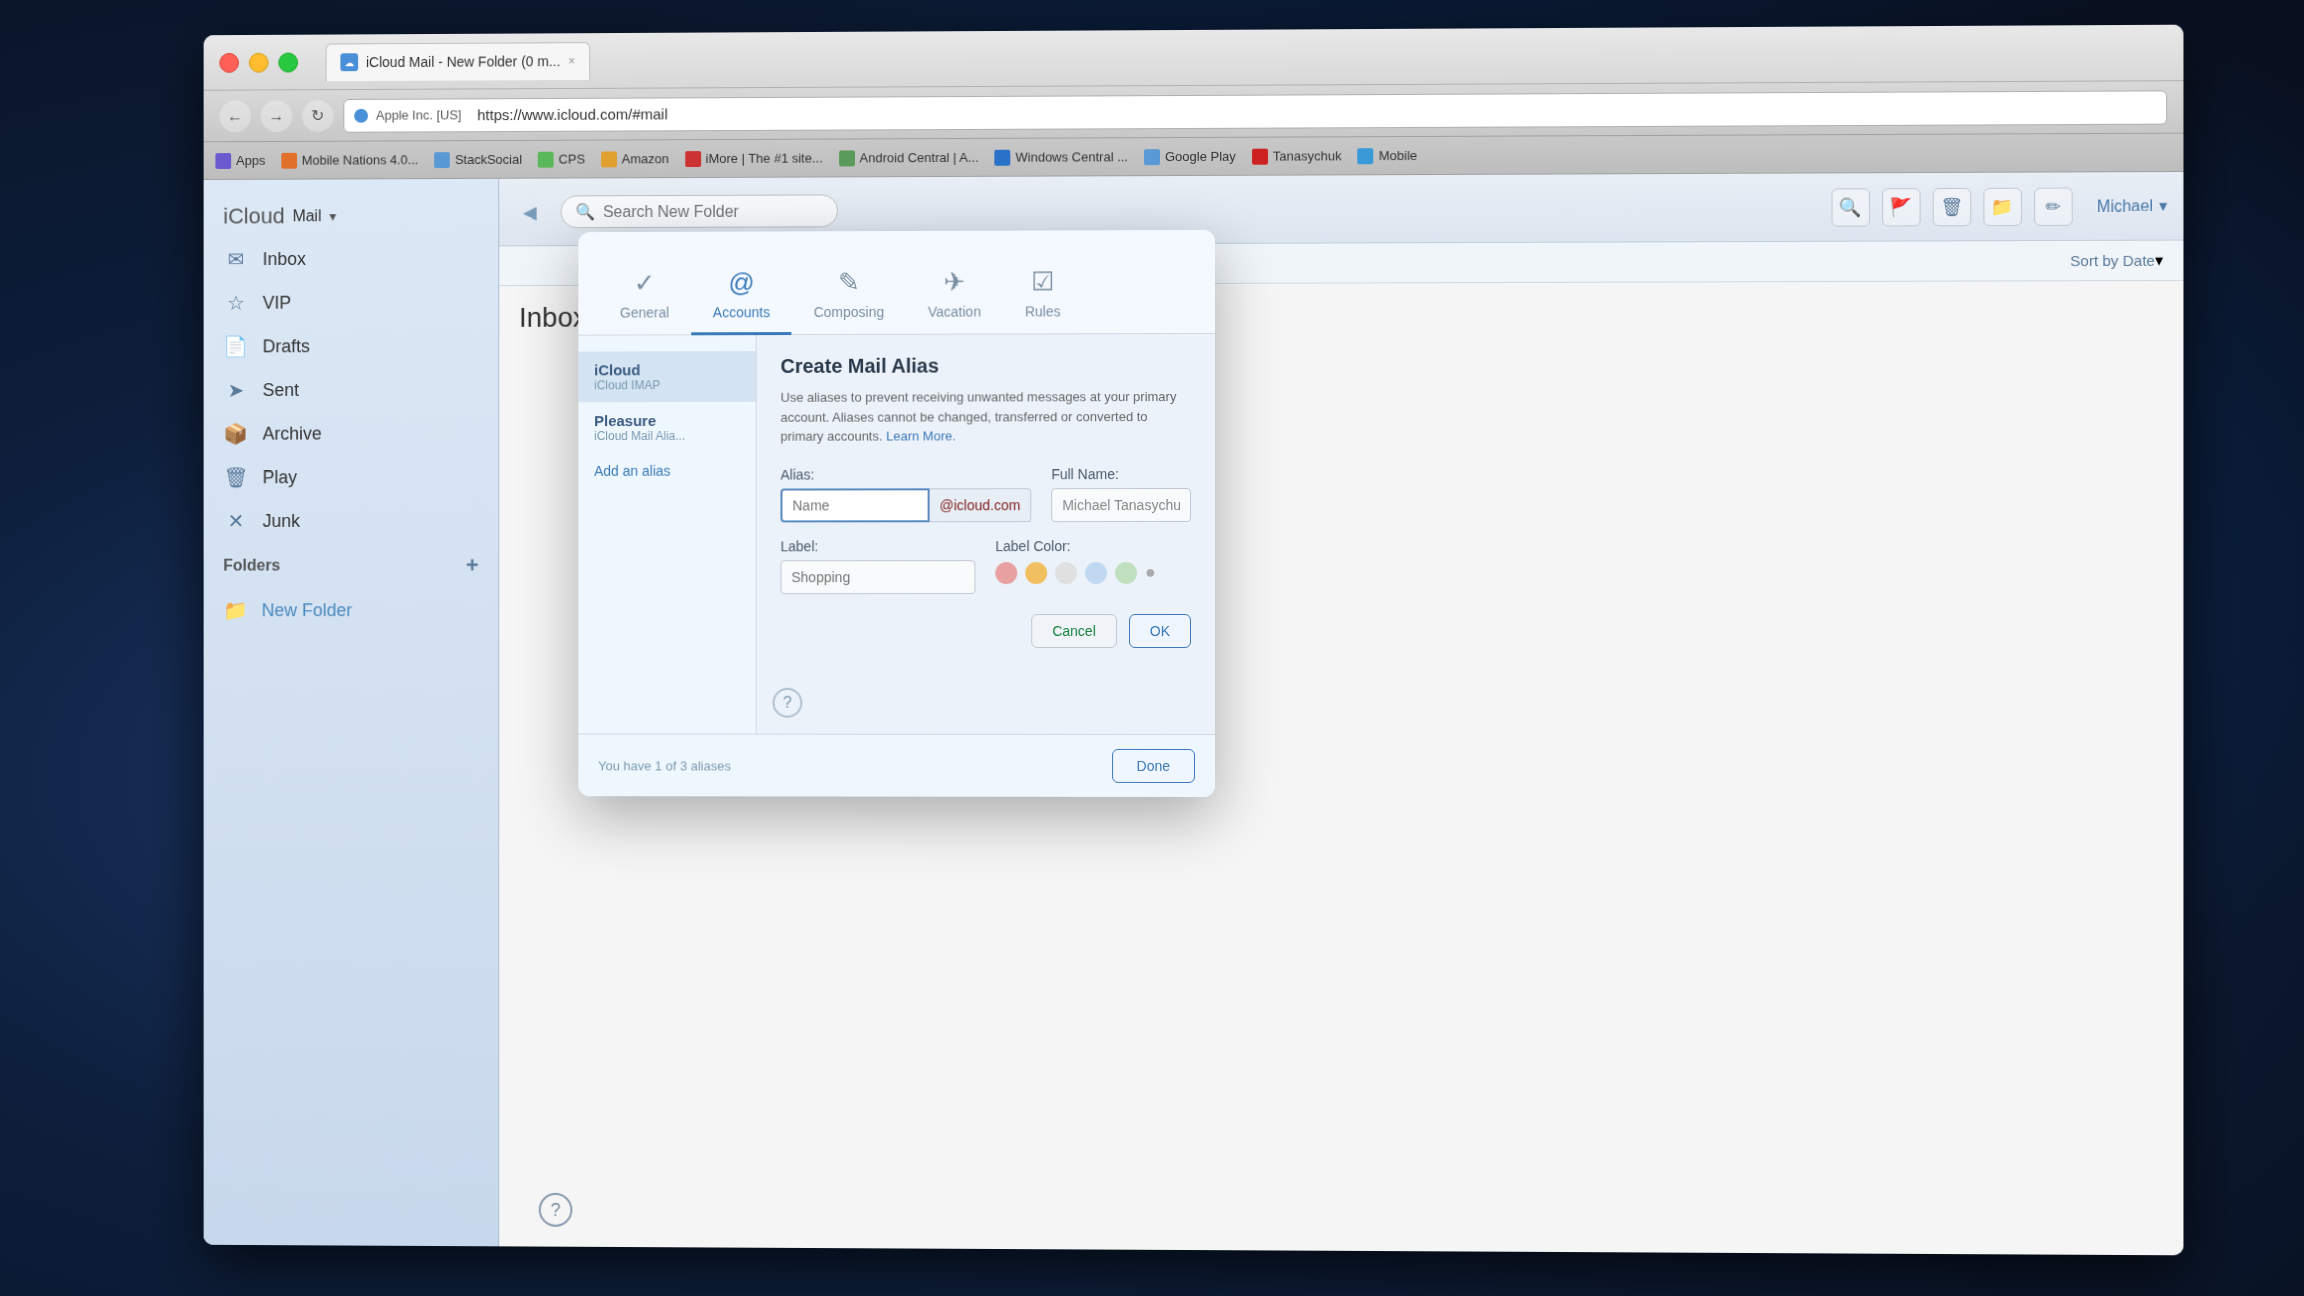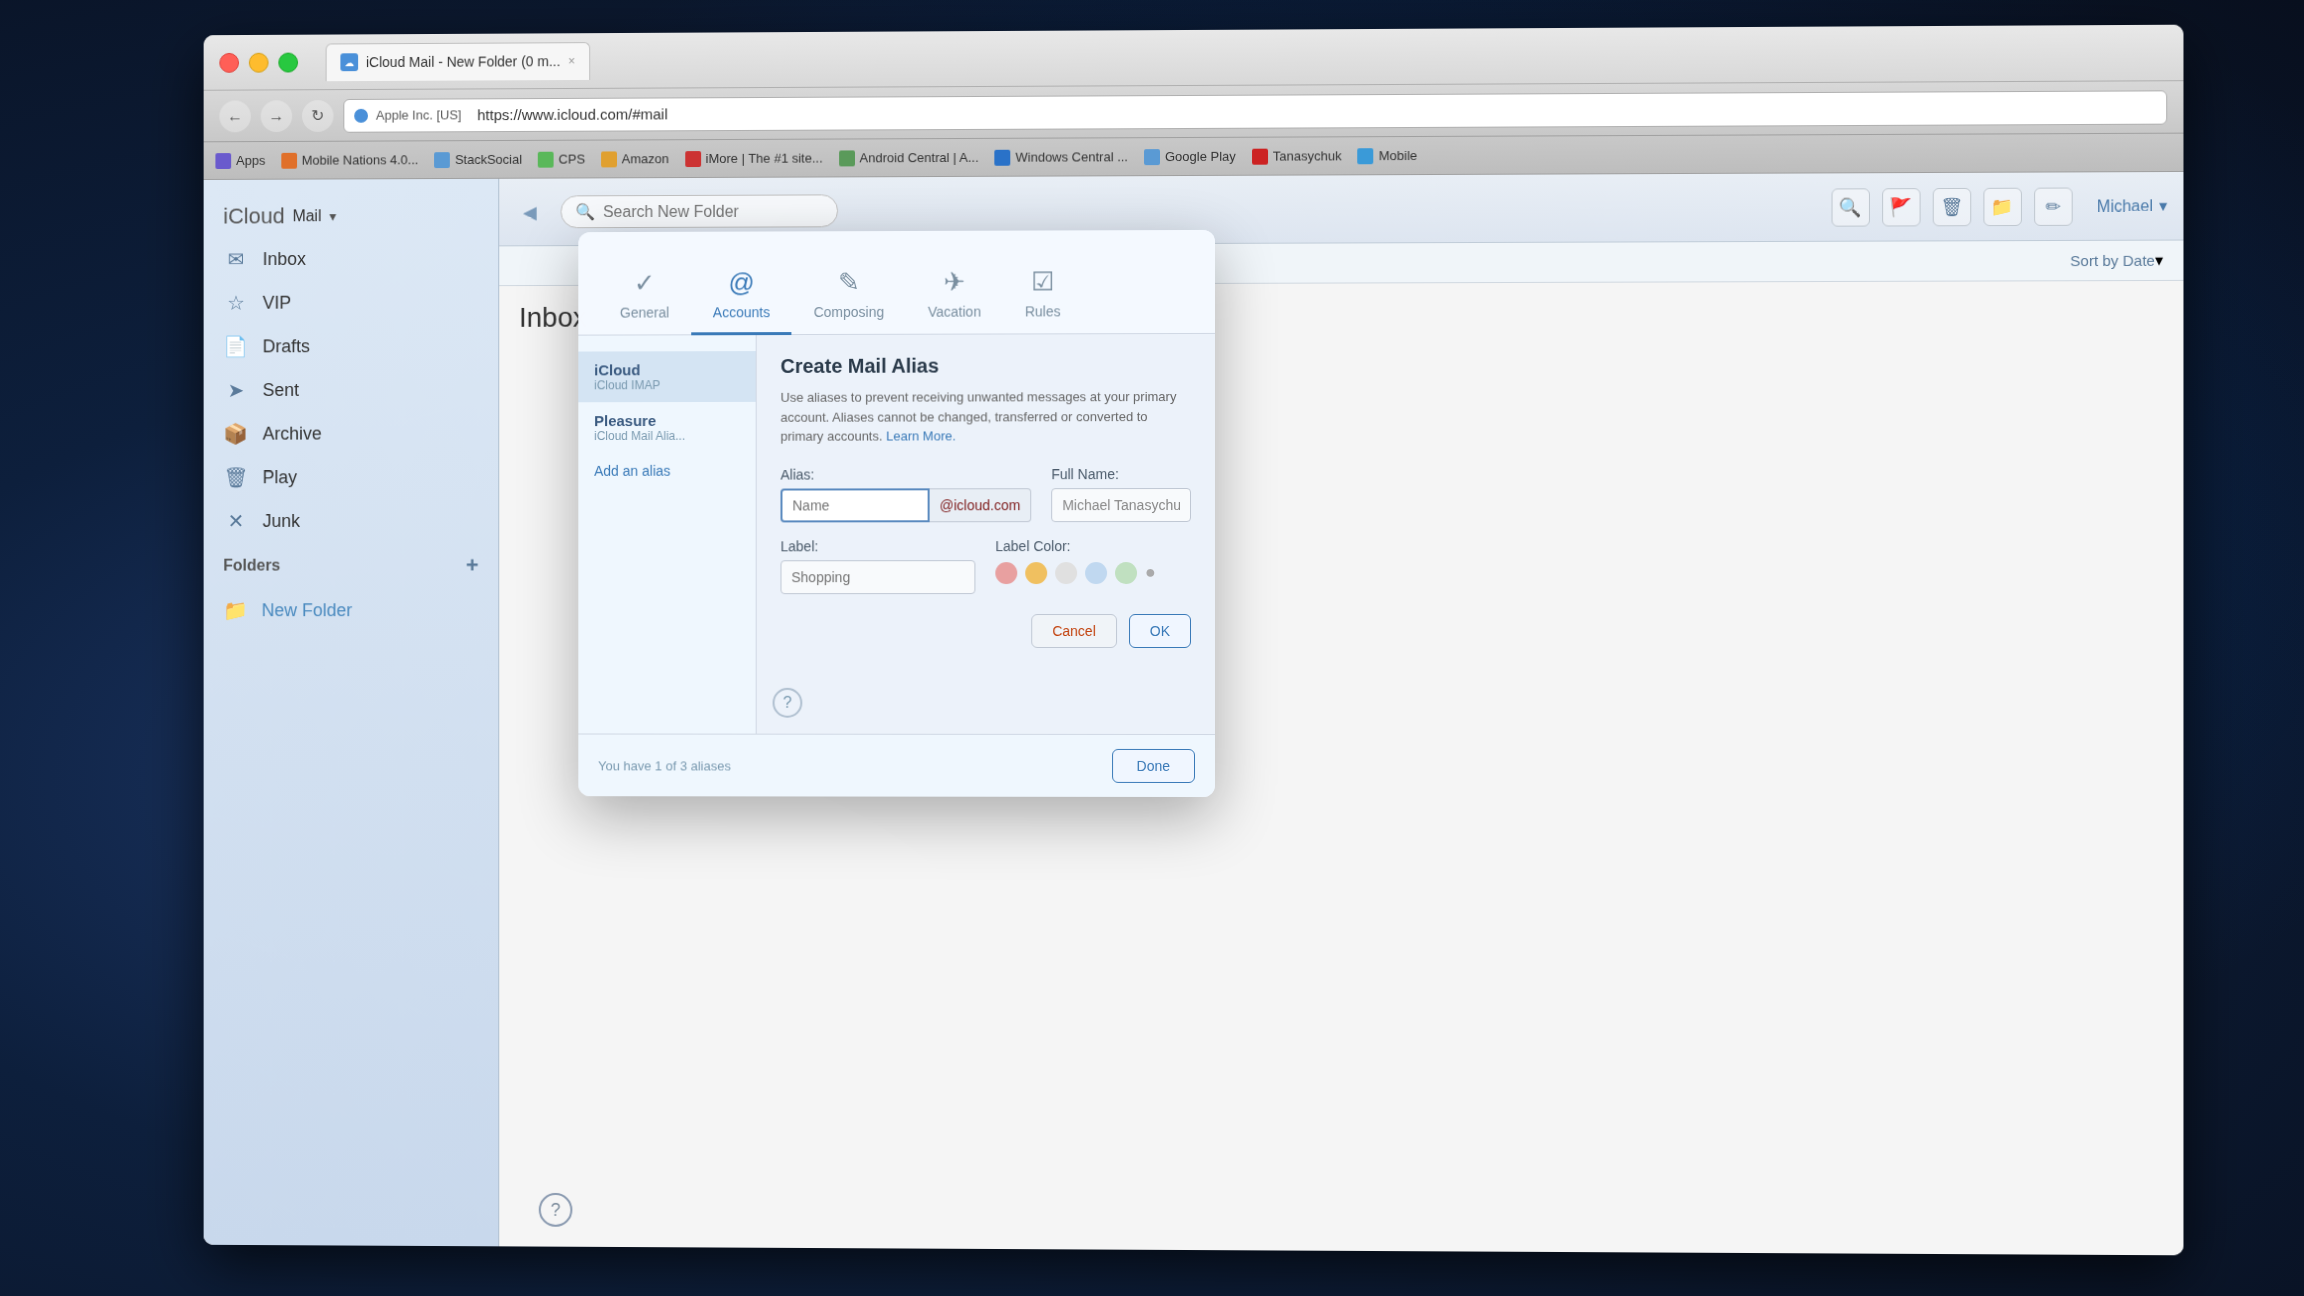--- a/index.html
+++ b/index.html
@@ -522,21 +522,21 @@
       justify-content: flex-end;
       gap: 12px;
       margin-top: 20px;
     }
     .btn-cancel {
       padding: 8px 20px;
       border: 1px solid #c0c8d4;
       border-radius: 6px;
       background: #f0f4f8;
       font-size: 14px;
-      color: #c2410c;
+      color: #15803d;
       cursor: pointer;
     }
     .btn-ok {
       padding: 8px 20px;
       border: 1px solid #3a7ab8;
       border-radius: 6px;
       background: #f0f6ff;
       font-size: 14px;
       color: #3a7ab8;
       cursor: pointer;

